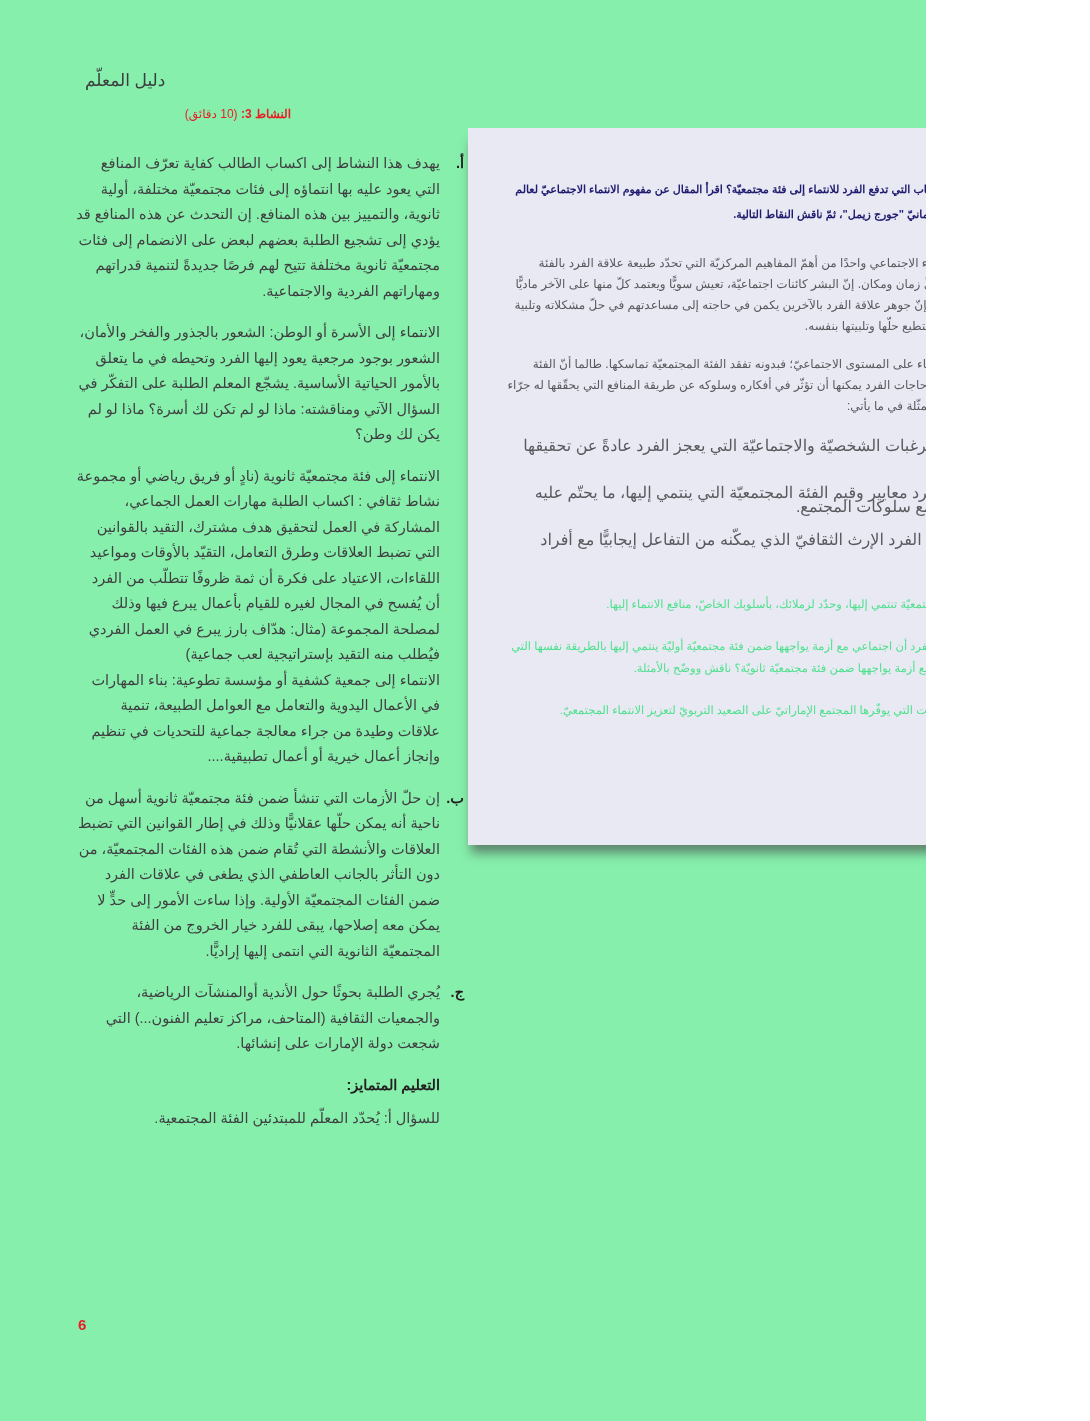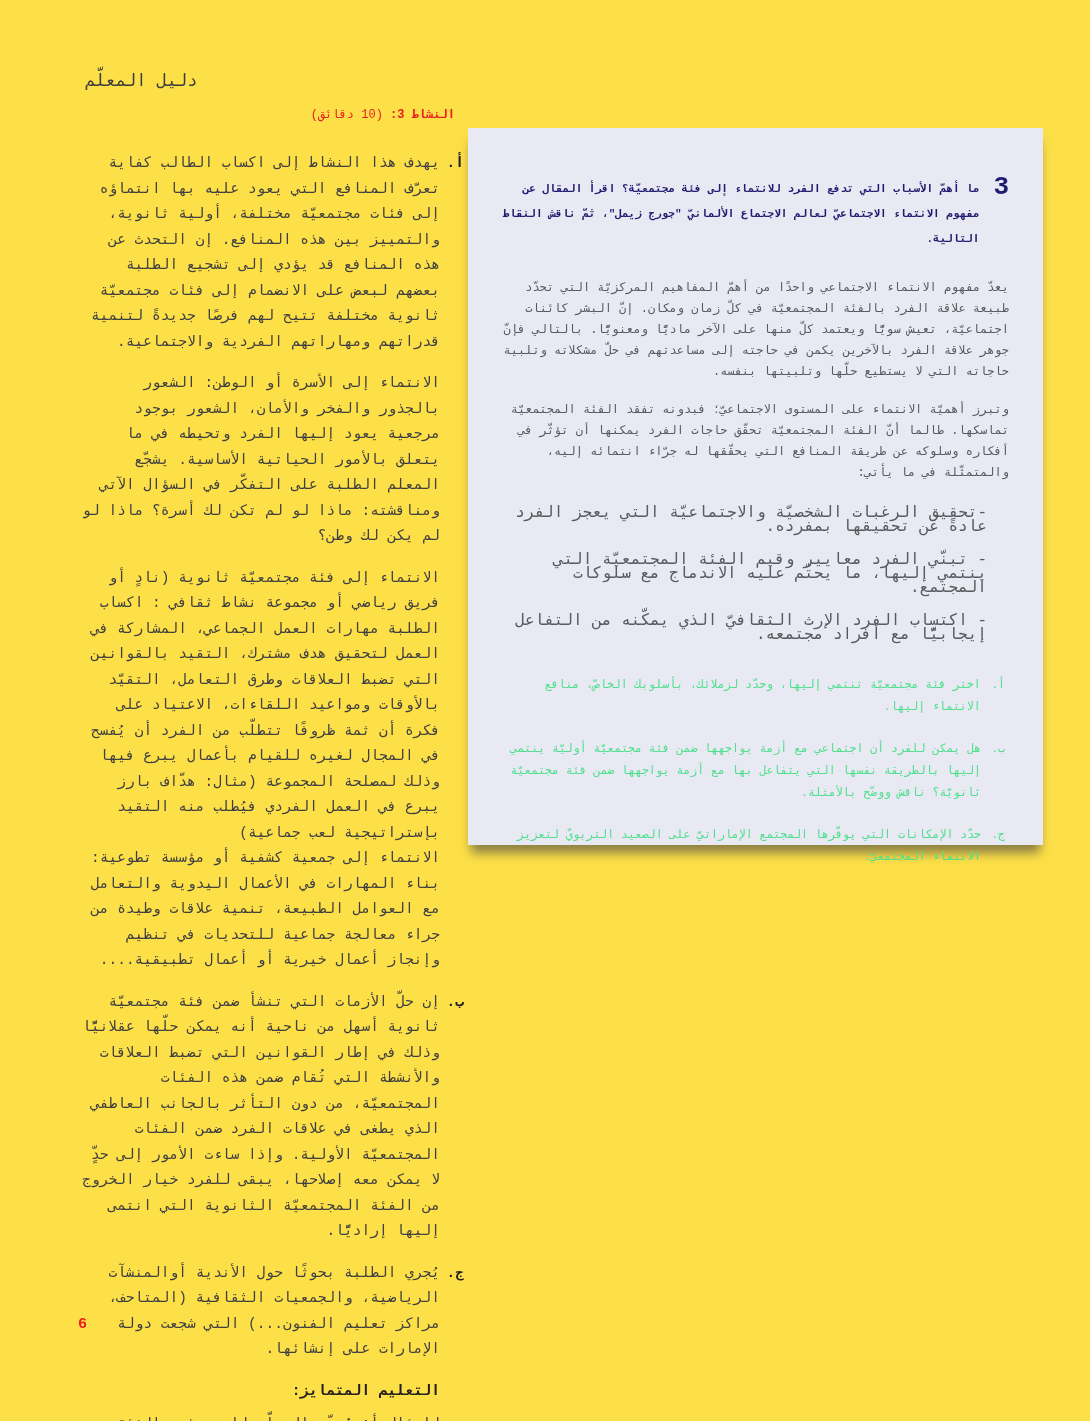--- a/index.html
+++ b/index.html
@@ -1,17 +1,17 @@
 <!DOCTYPE html>
 <html lang="ar"><head>
 <meta charset="utf-8">
 <style>
   html,body{margin:0;padding:0;background:#fff;}
-  .page{position:relative;width:1090px;height:1421px;background:#fde047;overflow:hidden;
-        font-family:Liberation Mono, monospace;}
+  .page{position:relative;width:926px;height:1421px;background:#86efac;overflow:hidden;
+        font-family:Liberation Sans, sans-serif;}
 
   .doc-header{position:absolute;top:70px;left:85px;direction:rtl;font-size:17px;color:#3c3c3e;}
 
   .activity-title{position:absolute;top:107px;right:635px;direction:rtl;white-space:nowrap;
                   font-size:12px;color:#ea1d25;}
   .activity-title .bold{font-weight:bold;}
 
   .main-col{position:absolute;top:151px;left:76px;width:364px;direction:rtl;text-align:right;
             font-size:14.5px;line-height:25.5px;color:#3f3f41;}
   .main-col p{margin:0 0 16px 0;}

